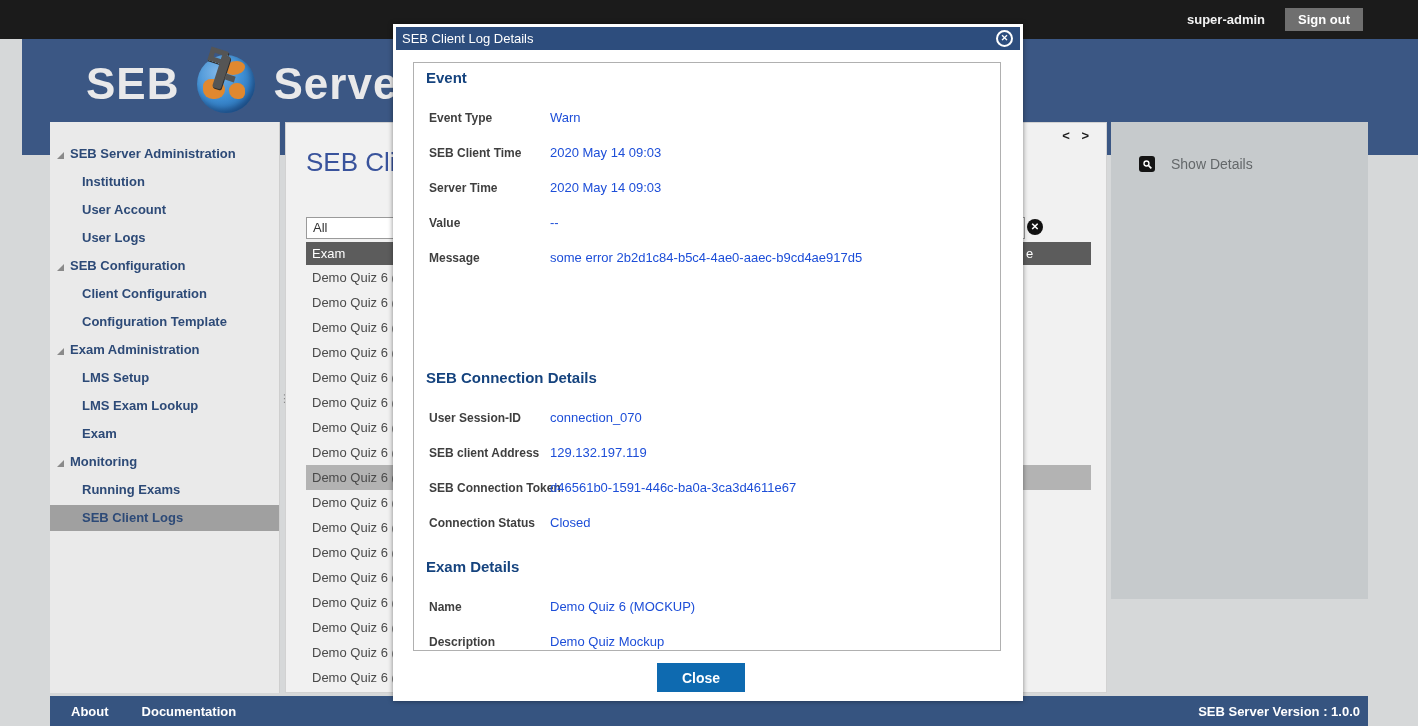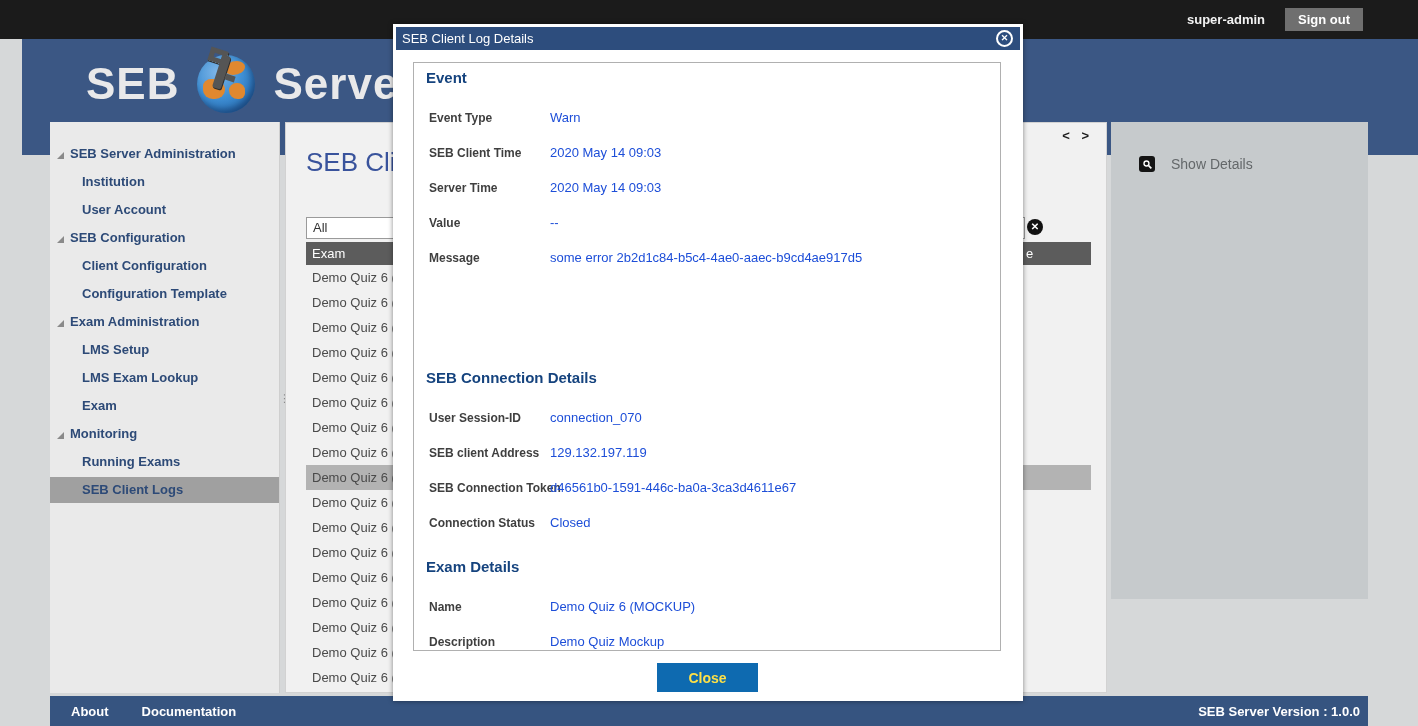--- a/index.html
+++ b/index.html
@@ -79,22 +79,22 @@
                   line-height:13px; cursor:pointer; }
   .dialog-fieldset { position:absolute; left:20px; top:38px; width:588px; height:589px; background:#fff;
                      border:1px solid #b0b0b0; padding:6px 12px; overflow:hidden; }
   .section-title { font-size:15px; font-weight:bold; color:#15437e; height:18px; line-height:18px; }
   .rows-group { margin-top:13px; }
   .gap-before-s2 { margin-top:94px; }
   .gap-before-s3 { margin-top:18px; }
   .field-row { height:35px; display:flex; align-items:center; }
   .field-label { width:124px; min-width:124px; padding-left:3px; font-size:12px; font-weight:bold; color:#3f3f3f; white-space:nowrap; }
   .field-value { font-size:13px; color:#1d4ed8; white-space:nowrap; }
-  .dialog-close-btn { position:absolute; left:264px; top:639px; width:101px; height:29px; background:#0e6ab0;
-                      border:none; color:#fde047; font-size:14px; font-weight:bold; cursor:pointer; font-family:inherit; }
+  .dialog-close-btn { position:absolute; left:264px; top:639px; width:88px; height:29px; background:#0e6ab0;
+                      border:none; color:#ffffff; font-size:14px; font-weight:bold; cursor:pointer; font-family:inherit; }
 </style>
 </head>
 <body>
 
 <div id="screen">
 
   <div class="topbar">
     <span class="username">super-admin</span>
     <button class="signout-btn">Sign out</button>
   </div>
@@ -115,20 +115,21 @@
       </span>
       <span class="brand-right">Server</span>
     </div>
   </div>
 
   <div class="sidebar">
     <div class="side-list" id="side-list">
         <div class="side-item lvl0"><span class="tree-arrow"></span><span>SEB Server Administration</span></div>
         <div class="side-item lvl1"><span>Institution</span></div>
         <div class="side-item lvl1"><span>User Account</span></div>
+        <div class="side-item lvl1"><span>User Logs</span></div>
         <div class="side-item lvl0"><span class="tree-arrow"></span><span>SEB Configuration</span></div>
         <div class="side-item lvl1"><span>Client Configuration</span></div>
         <div class="side-item lvl1"><span>Configuration Template</span></div>
         <div class="side-item lvl0"><span class="tree-arrow"></span><span>Exam Administration</span></div>
         <div class="side-item lvl1"><span>LMS Setup</span></div>
         <div class="side-item lvl1"><span>LMS Exam Lookup</span></div>
         <div class="side-item lvl1"><span>Exam</span></div>
         <div class="side-item lvl0"><span class="tree-arrow"></span><span>Monitoring</span></div>
         <div class="side-item lvl1"><span>Running Exams</span></div>
         <div class="side-item lvl1 selected"><span>SEB Client Logs</span></div>

